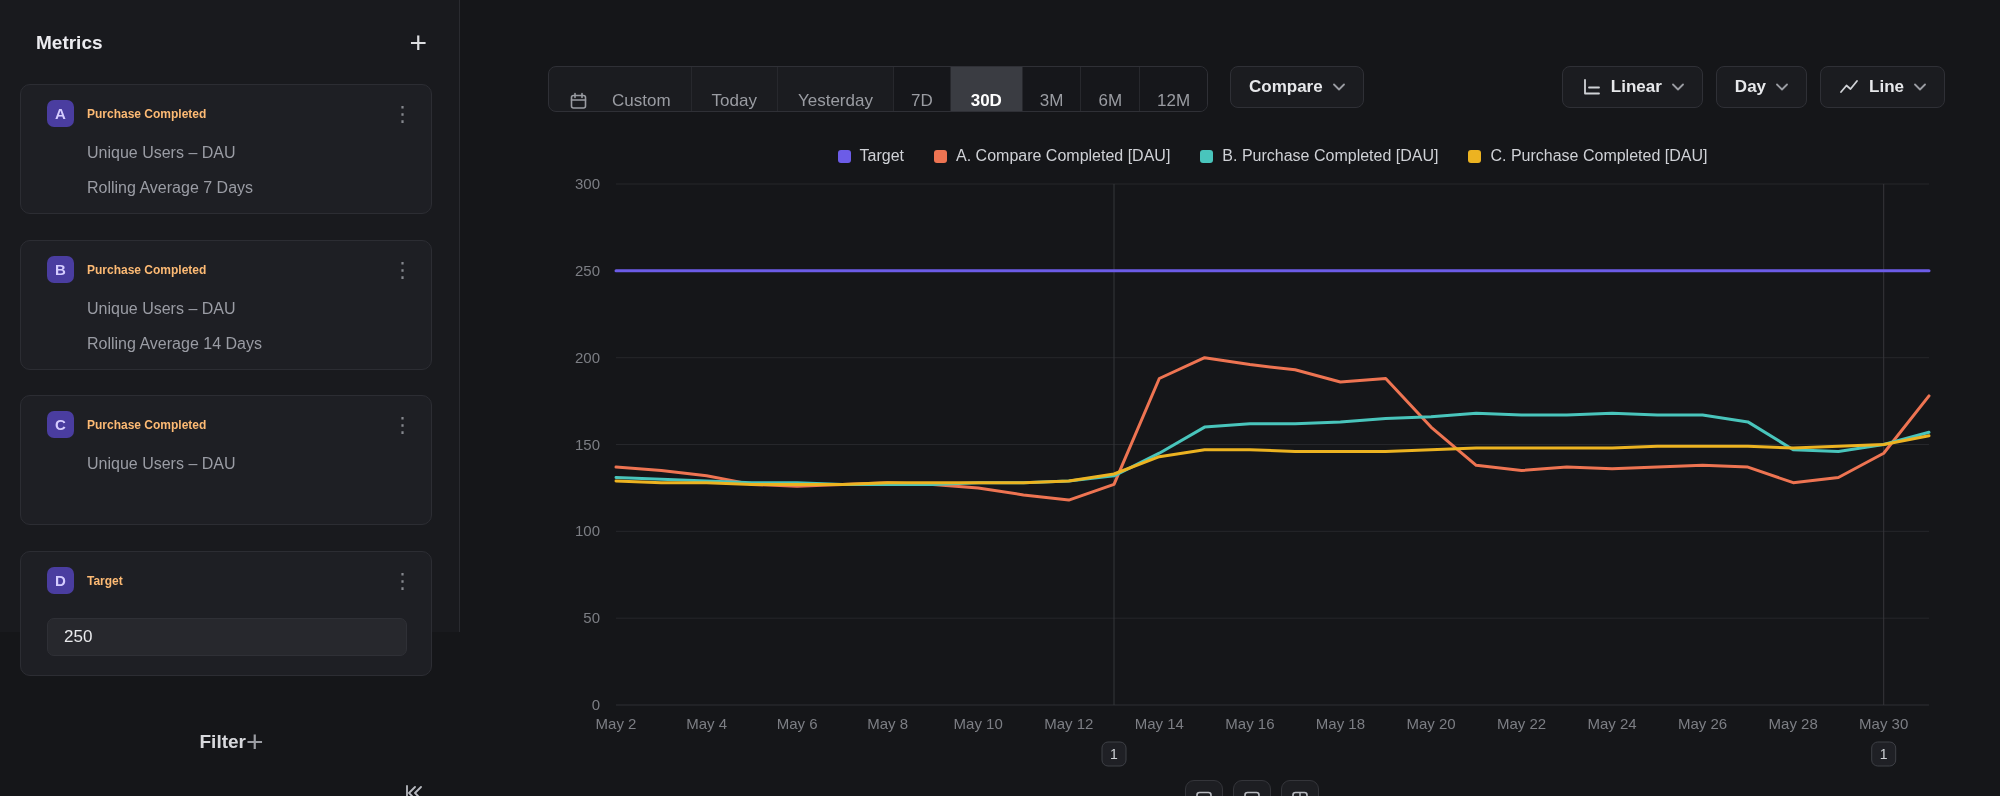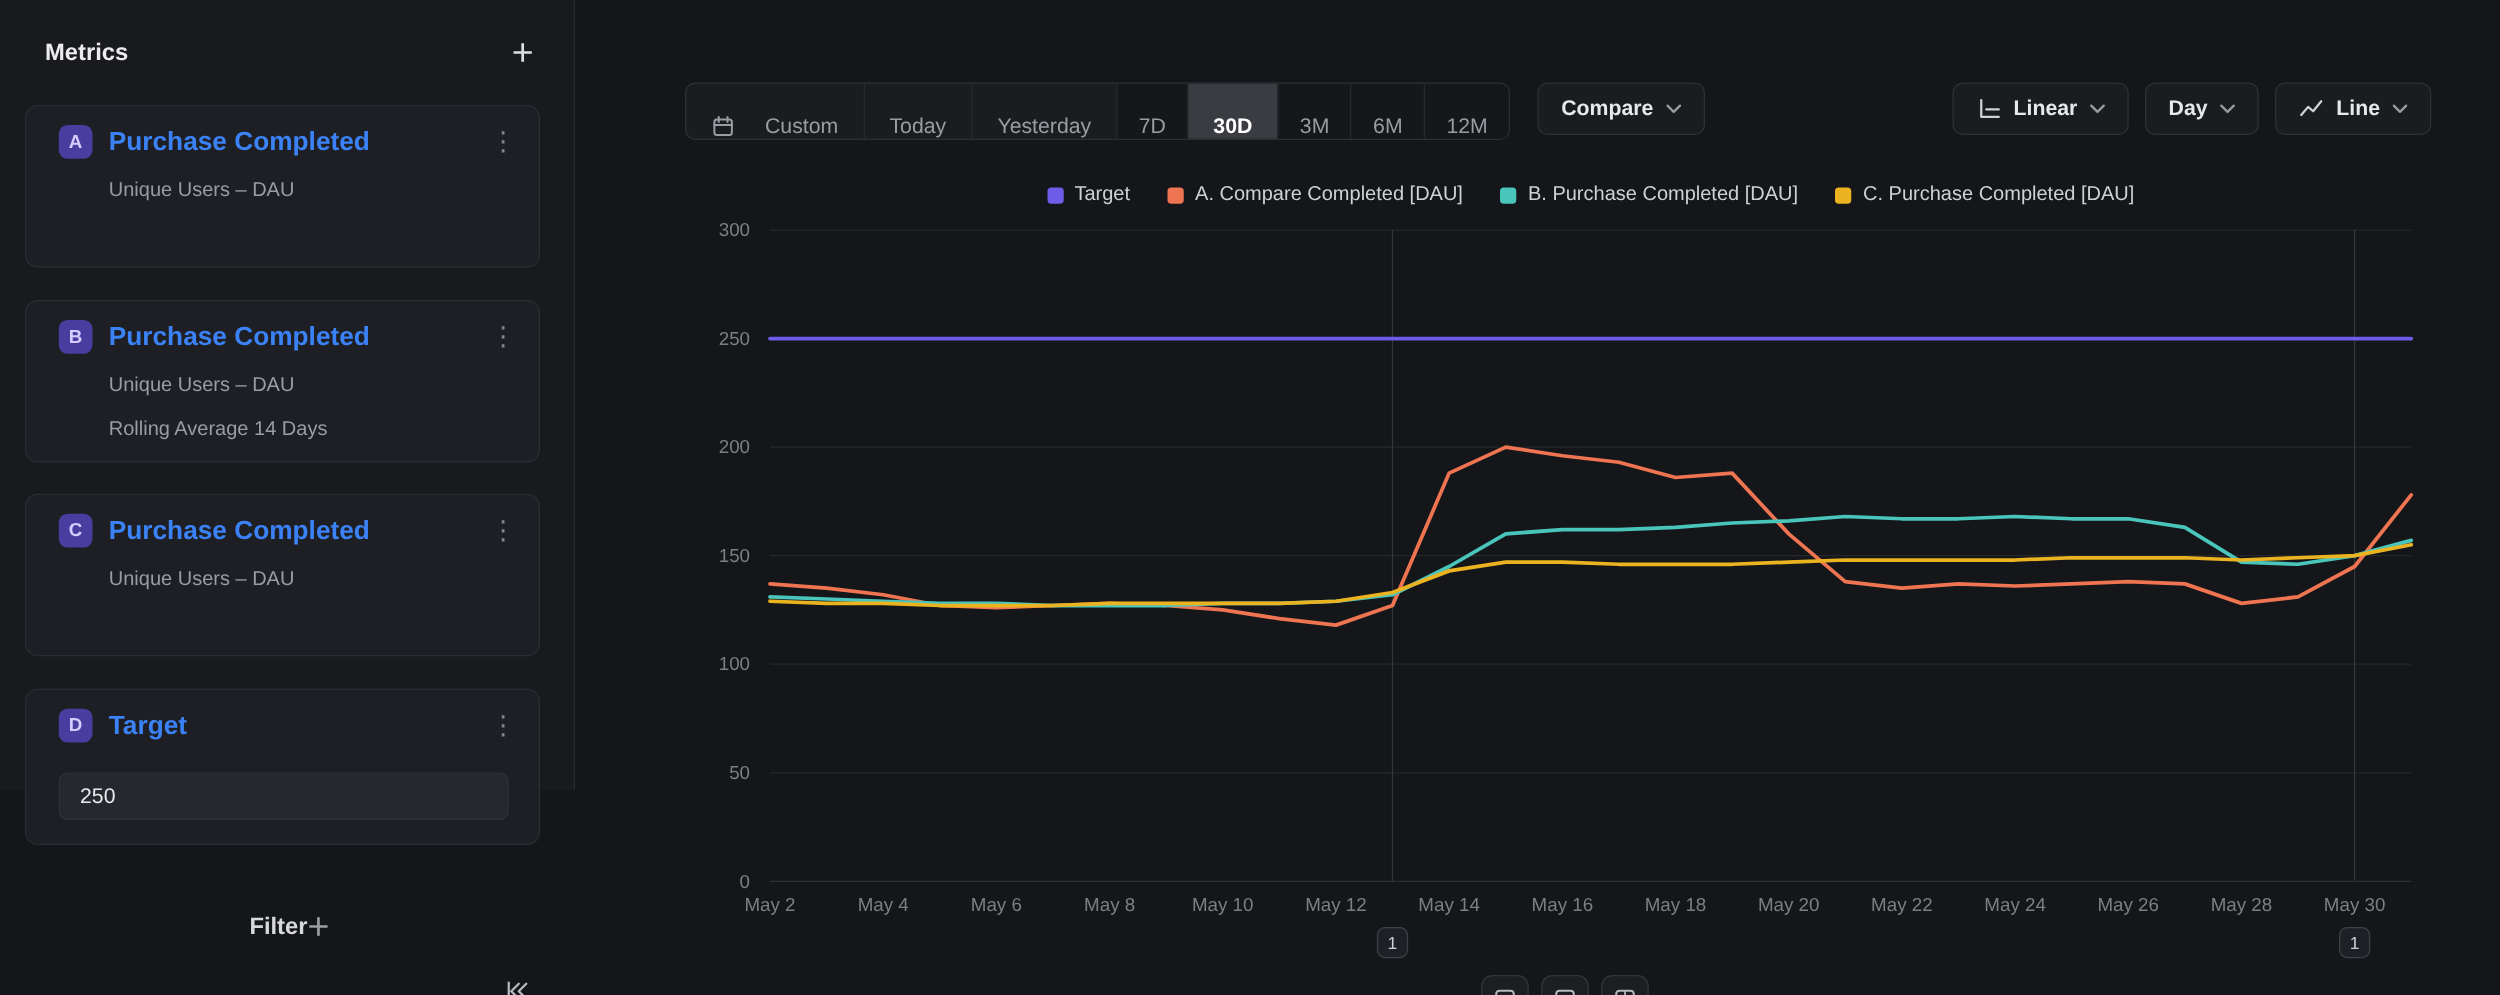--- a/index.html
+++ b/index.html
@@ -36,21 +36,21 @@
   .card-b { top:240px; }
   .card-c { top:395px; }
   .card-d { top:551px; height:125px; }
   .card-head { display:flex; align-items:center; padding:15px 18px 0 26px; }
   .badge {
     width:27px; height:27px; border-radius:7px; background:#4a3da0;
     color:#d5ccff; font-size:15px; font-weight:700;
     display:flex; align-items:center; justify-content:center; margin-right:13px;
     flex:none;
   }
-  .metric-title { font-size:21px; font-weight:600; color:#3b82f6; }
+  .metric-title { font-size:12px; font-weight:600; color:#fdba74; }
   .kebab {
     margin-left:auto; color:#85878d; font-size:21px; line-height:21px;
     cursor:pointer; background:none; border:none; font-family:inherit;
   }
   .metric-sub { margin:15px 20px 0 66px; font-size:16px; line-height:21px; color:#9a9ca4; }
   .metric-sub + .metric-sub { margin-top:14px; }
   .target-input {
     display:block; width:360px; height:38px; margin:24px 26px 0 26px;
     background:#27282d; border:1px solid #2f3036; border-radius:7px;
     color:#e8e9ec; font-size:17px; padding:0 16px; font-family:inherit; outline:none;
@@ -184,20 +184,21 @@
       <button class="plus-btn">+</button>
     </div>
 
     <div class="metric-card card-a">
       <div class="card-head">
         <span class="badge">A</span>
         <span class="metric-title">Purchase Completed</span>
         <button class="kebab">⋮</button>
       </div>
       <div class="metric-sub">Unique Users – DAU</div>
+      <div class="metric-sub">Rolling Average 7 Days</div>
     </div>
 
     <div class="metric-card card-b">
       <div class="card-head">
         <span class="badge">B</span>
         <span class="metric-title">Purchase Completed</span>
         <button class="kebab">⋮</button>
       </div>
       <div class="metric-sub">Unique Users – DAU</div>
       <div class="metric-sub">Rolling Average 14 Days</div>

